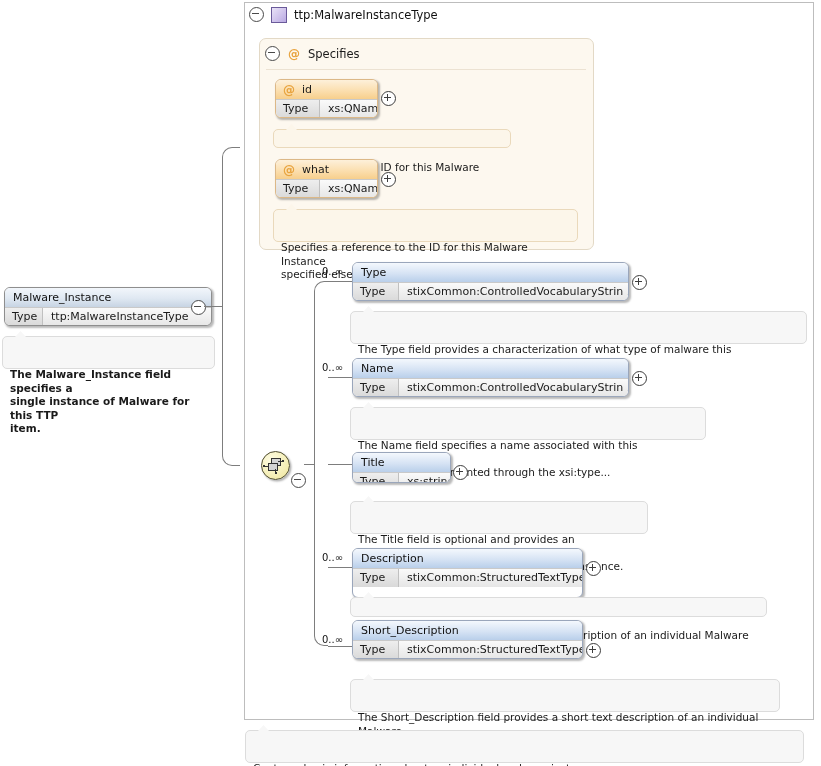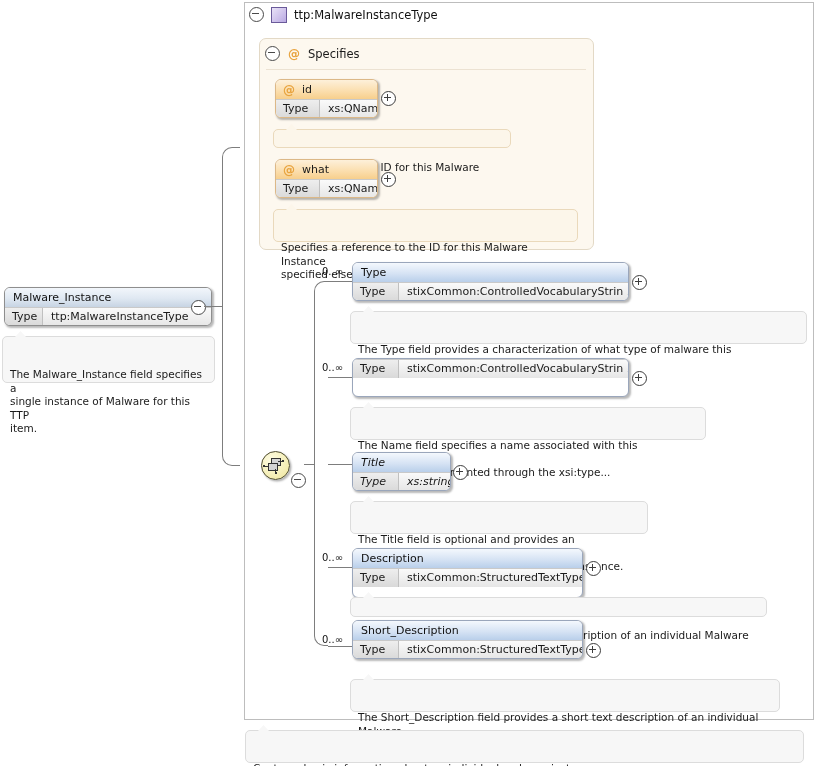--- a/index.html
+++ b/index.html
@@ -190,21 +190,21 @@
 </div>
 
 <div class="node rootnode" style="left:4px;top:287px;width:208px;height:39px;">
   <div class="nhead">Malware_Instance</div>
   <div class="nbody">
     <div class="nb-key">Type</div>
     <div class="nb-val">ttp:MalwareInstanceType</div>
   </div>
 </div>
 <div class="toggle abs" style="left:191px;top:300px;"></div>
-<div class="annot" style="left:2px;top:336px;width:213px;height:47px;">
+<div class="annot" style="left:2px;top:336px;width:213px;height:33px;font-weight:bold;">
   <span class="tailline"></span><span class="tail"></span>
   <span>The Malware_Instance field specifies a
 single instance of Malware for this TTP
 item.</span>
 </div>
 
 <div class="ln lnh" style="left:204px;top:306px;width:18px;"></div>
 
 <div class="corner" style="left:222px;top:147px;width:18px;height:160px;border-top-left-radius:10px;border-bottom:0;"></div>
 <div class="corner" style="left:222px;top:306px;width:18px;height:160px;border-bottom-left-radius:10px;border-top:0;"></div>
@@ -241,34 +241,35 @@
 </div>
 <div class="expander" style="left:632px;top:275px;"></div>
 <div class="annot" style="left:350px;top:311px;width:457px;height:33px;">
   <span class="tailline"></span><span class="tail"></span>
   <span>The Type field provides a characterization of what type of malware this MalwareInstance is.
 This field is implemented...</span>
 </div>
 
 <div class="card" style="left:322px;top:362px;">0..∞</div>
 <div class="node element" style="left:352px;top:358px;width:277px;height:39px;">
+  <div class="nhead">Name</div>
   <div class="nbody">
     <div class="nb-key">Type</div>
     <div class="nb-val">stixCommon:ControlledVocabularyStrin ...</div>
   </div>
 </div>
 <div class="expander" style="left:632px;top:371px;"></div>
 <div class="annot" style="left:350px;top:407px;width:356px;height:33px;">
   <span class="tailline"></span><span class="tail"></span>
   <span>The Name field specifies a name associated with this MalwareInstance.
 This field is implemented through the xsi:type...</span>
 </div>
 
 <div class="card" style="left:322px;top:449px;"></div>
-<div class="node element" style="left:352px;top:452px;width:99px;height:39px;font-style:italic;">
+<div class="node element" style="left:352px;top:452px;width:99px;height:31px;">
   <div class="nhead">Title</div>
   <div class="nbody">
     <div class="nb-key">Type</div>
     <div class="nb-val">xs:string</div>
   </div>
 </div>
 <div class="expander" style="left:453px;top:465px;"></div>
 <div class="annot" style="left:350px;top:501px;width:298px;height:33px;">
   <span class="tailline"></span><span class="tail"></span>
   <span>The Title field is optional and provides an unstructured,

